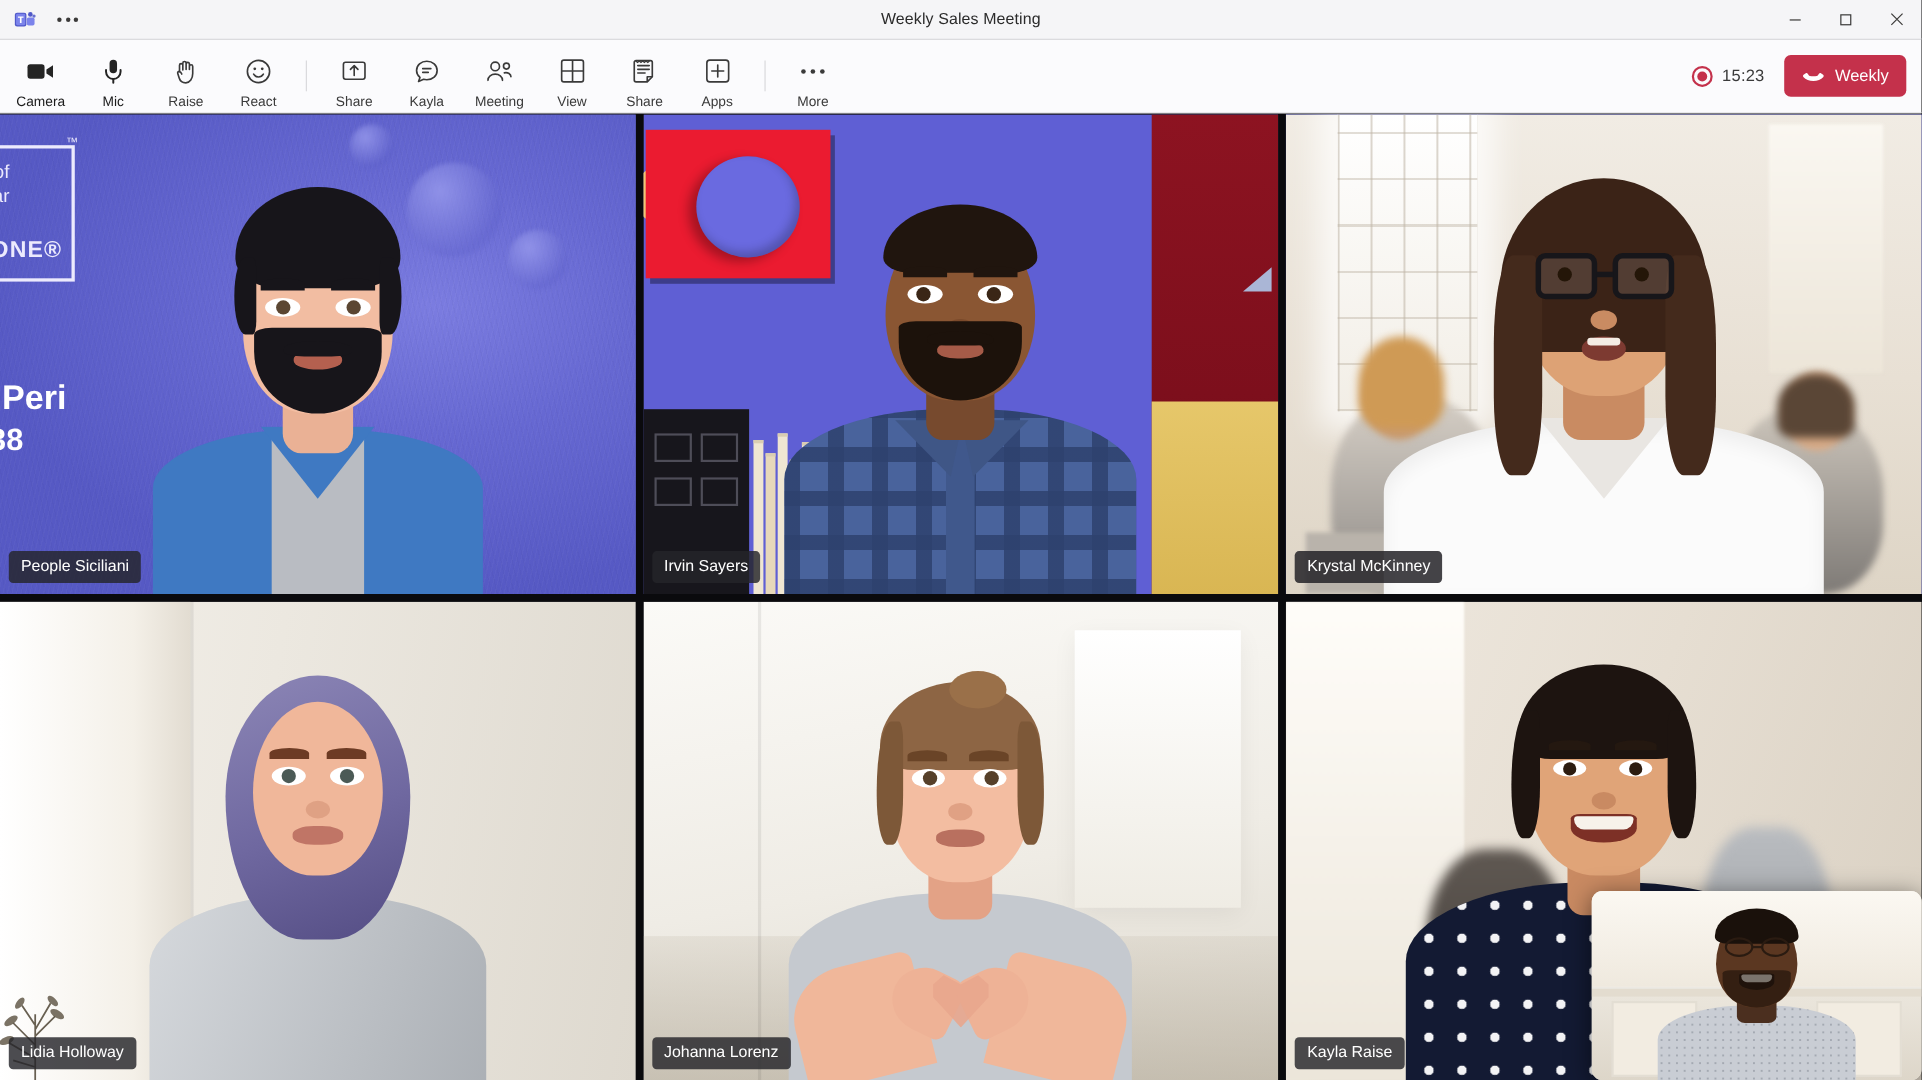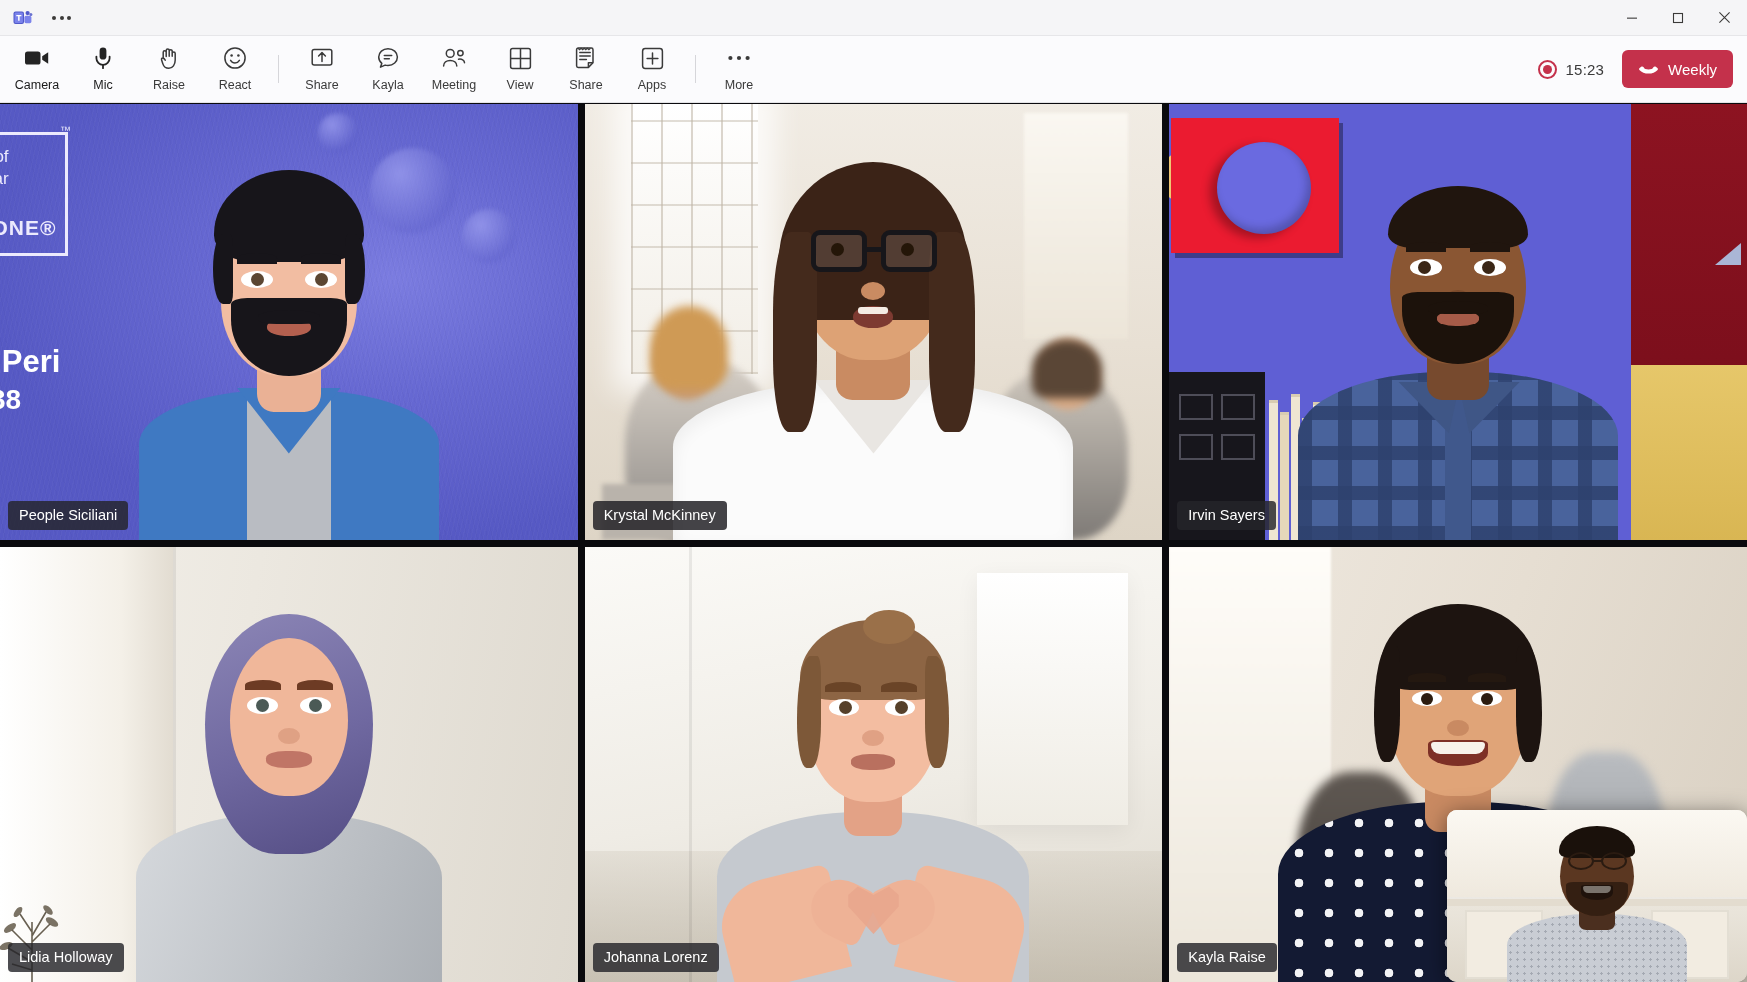--- a/index.html
+++ b/index.html
@@ -45,21 +45,21 @@
     height: 67px; width: 100%;
     background: #fbfbfd;
     display: flex; align-items: center;
     border-bottom: 1px solid #e3e3e6;
     padding: 0 14px 0 4px;
     position: relative;
   }
   .tool {
     width: 66px; height: 58px;
     display: flex; flex-direction: column;
-    align-items: center; justify-content: center;
+    align-items: center; justify-content: flex-end;
     gap: 9px; cursor: pointer; border-radius: 5px;
     user-select: none;
   }
   .tool .ic { height: 24px; display:flex; align-items:center; justify-content:center; }
   .tool .lbl { font-size: 12.5px; color: #3a3a3a; line-height: 1; }
   .tool.on .lbl { color: #1b1b1b; }
   .tdiv { width: 1px; height: 28px; background: #d6d6da; margin: 0 10px; }
 
   .tb-spacer { flex: 1 1 auto; }
 
@@ -266,20 +266,21 @@
         <circle cx="18.9" cy="7.6" r="1.5" fill="#5059c9" opacity=".85"></circle>
       </svg>
     </span>
     <span class="tb-dots">
       <i></i>
       <i></i>
       <i></i>
     </span>
   </div>
 
+  <div class="tb-title">Weekly Sales Meeting</div>
 
   <div class="tb-right">
     <div class="win-btn">
       <svg width="12" height="12" viewBox="0 0 12 12">
         <rect x="1" y="5.6" width="10" height="1.1" fill="#3b3a39"></rect>
       </svg>
     </div>
     <div class="win-btn">
       <svg width="12" height="12" viewBox="0 0 12 12">
         <rect x="1.5" y="1.5" width="9" height="9" fill="none" stroke="#3b3a39" stroke-width="1.1"></rect>
@@ -473,60 +474,20 @@
         <div class="pupil" style="left:50%;margin-left:26px;bottom:254px;width:13px;height:13px;background:#5b4632;"></div>
 
         <div class="nose" style="bottom:222px;width:22px;height:16px;background:#dfa489;"></div>
 
         <div class="beard" style="bottom:164px;width:116px;height:78px;background:#17151a;border-radius:14% 14% 50% 50% / 8% 8% 72% 72%;"></div>
         <div class="mouth" style="bottom:204px;width:44px;height:16px;background:#b4604f;"></div>
         <div style="position:absolute;left:50%;transform:translateX(-50%);bottom:216px;width:62px;height:14px;background:#17151a;border-radius:50% 50% 30% 30%;"></div>
       </div>
 
       <div class="namechip">People Siciliani</div>
-    </div>
-
-    <div class="tile active">
-      <div class="bg bg-office">
-        <div class="office-win"></div>
-        <div class="office-win2"></div>
-
-        <div class="blur-person" style="left:7%;bottom:0;width:150px;height:180px;background:linear-gradient(180deg,#d6cfc6 0%,#8e8a86 100%);"></div>
-        <div class="blur-person" style="left:12%;bottom:140px;width:66px;height:78px;border-radius:50%;background:#c99a6e;"></div>
-        <div style="position:absolute;left:11.3%;bottom:150px;width:78px;height:84px;border-radius:50% 50% 30% 30%;background:#cf9a55;filter:blur(4px);"></div>
-
-        <div class="blur-person" style="right:6%;bottom:0;width:140px;height:170px;background:linear-gradient(180deg,#cdc6bc 0%,#7e7a76 100%);"></div>
-        <div class="blur-person" style="right:11%;bottom:130px;width:62px;height:72px;border-radius:50%;background:#d8ab87;"></div>
-        <div style="position:absolute;right:10.5%;bottom:142px;width:70px;height:58px;border-radius:50% 50% 20% 20%;background:#5a4636;filter:blur(4px);"></div>
-        <div style="position:absolute;left:3%;bottom:0;width:120px;height:56px;background:#b9b3ab;filter:blur(2px);"></div>
-      </div>
-
-      <div class="av" style="width:420px;height:400px;">
-        <div style="position:absolute;left:50%;transform:translateX(-50%);bottom:0;width:400px;height:160px;background:#fbfbfb;border-radius:48% 48% 0 0 / 42% 42% 0 0;box-shadow:inset 0 8px 18px rgba(0,0,0,.06);"></div>
-        <div style="position:absolute;left:50%;transform:translateX(-50%);bottom:86px;width:120px;height:74px;background:#e9e6e2;clip-path:polygon(0 0,100% 0,50% 100%);"></div>
-        <div style="position:absolute;left:50%;transform:translateX(-50%);bottom:140px;width:74px;height:72px;border-radius:22%;background:#c98b62;"></div>
-        <div style="position:absolute;left:50%;transform:translateX(-50%);bottom:180px;width:146px;height:182px;border-radius:50% 50% 45% 45% / 54% 54% 46% 46%;background:#dda275;"></div>
-
-        <div style="position:absolute;left:50%;transform:translateX(-50%);bottom:220px;width:188px;height:158px;border-radius:50% 50% 14% 14% / 62% 62% 22% 22%;background:#3b2317;"></div>
-        <div style="position:absolute;left:50%;margin-left:-100px;bottom:108px;width:44px;height:200px;border-radius:40% 20% 36% 36%;background:#442a1c;"></div>
-        <div style="position:absolute;left:50%;margin-left:56px;bottom:108px;width:46px;height:200px;border-radius:20% 40% 36% 36%;background:#442a1c;"></div>
-
-        <div style="position:absolute;left:50%;margin-left:-62px;bottom:268px;width:56px;height:42px;border:5px solid #17161a;border-radius:9px;background:rgba(255,255,255,.12);"></div>
-        <div style="position:absolute;left:50%;margin-left:8px;bottom:268px;width:56px;height:42px;border:5px solid #17161a;border-radius:9px;background:rgba(255,255,255,.12);"></div>
-        <div style="position:absolute;left:50%;margin-left:-7px;bottom:288px;width:16px;height:5px;background:#17161a;"></div>
-
-        <div style="position:absolute;left:50%;margin-left:-42px;bottom:284px;width:13px;height:13px;border-radius:50%;background:#241608;"></div>
-        <div style="position:absolute;left:50%;margin-left:28px;bottom:284px;width:13px;height:13px;border-radius:50%;background:#241608;"></div>
-
-        <div style="position:absolute;left:50%;transform:translateX(-50%);bottom:240px;width:24px;height:18px;border-radius:50%;background:#c98b62;"></div>
-        <div style="position:absolute;left:50%;transform:translateX(-50%);bottom:212px;width:40px;height:22px;border-radius:48%;background:#7d3a31;"></div>
-        <div style="position:absolute;left:50%;transform:translateX(-50%);bottom:226px;width:30px;height:7px;border-radius:3px;background:#f4ece4;"></div>
-      </div>
-
-      <div class="namechip">Krystal McKinney</div>
     </div>
 
     <div class="tile">
       <div class="bg bg-shelf">
         <div class="shelf-right"></div>
         <div class="shelf-right2"></div>
         <div class="shelf-tri"></div>
         <div class="shelf-yellow"></div>
         <div class="shelf-red">
           <div class="shelf-circ"></div>
@@ -572,20 +533,60 @@
         <div class="pupil" style="left:50%;margin-left:24px;bottom:266px;width:13px;height:13px;background:#3a2616;"></div>
         <div style="position:absolute;left:50%;transform:translateX(-50%);bottom:232px;width:26px;height:18px;border-radius:50%;background:#7b4a2b;"></div>
         <div style="position:absolute;left:50%;transform:translateX(-50%);bottom:176px;width:112px;height:72px;border-radius:14% 14% 50% 50% / 8% 8% 74% 74%;background:#1c120b;"></div>
         <div style="position:absolute;left:50%;transform:translateX(-50%);bottom:214px;width:42px;height:15px;border-radius:44%;background:#a65b48;"></div>
         <div style="position:absolute;left:50%;transform:translateX(-50%);bottom:226px;width:60px;height:13px;border-radius:50% 50% 28% 28%;background:#1c120b;"></div>
       </div>
 
       <div class="namechip">Irvin Sayers</div>
     </div>
 
+    <div class="tile active">
+      <div class="bg bg-office">
+        <div class="office-win"></div>
+        <div class="office-win2"></div>
+
+        <div class="blur-person" style="left:7%;bottom:0;width:150px;height:180px;background:linear-gradient(180deg,#d6cfc6 0%,#8e8a86 100%);"></div>
+        <div class="blur-person" style="left:12%;bottom:140px;width:66px;height:78px;border-radius:50%;background:#c99a6e;"></div>
+        <div style="position:absolute;left:11.3%;bottom:150px;width:78px;height:84px;border-radius:50% 50% 30% 30%;background:#cf9a55;filter:blur(4px);"></div>
+
+        <div class="blur-person" style="right:6%;bottom:0;width:140px;height:170px;background:linear-gradient(180deg,#cdc6bc 0%,#7e7a76 100%);"></div>
+        <div class="blur-person" style="right:11%;bottom:130px;width:62px;height:72px;border-radius:50%;background:#d8ab87;"></div>
+        <div style="position:absolute;right:10.5%;bottom:142px;width:70px;height:58px;border-radius:50% 50% 20% 20%;background:#5a4636;filter:blur(4px);"></div>
+        <div style="position:absolute;left:3%;bottom:0;width:120px;height:56px;background:#b9b3ab;filter:blur(2px);"></div>
+      </div>
+
+      <div class="av" style="width:420px;height:400px;">
+        <div style="position:absolute;left:50%;transform:translateX(-50%);bottom:0;width:400px;height:160px;background:#fbfbfb;border-radius:48% 48% 0 0 / 42% 42% 0 0;box-shadow:inset 0 8px 18px rgba(0,0,0,.06);"></div>
+        <div style="position:absolute;left:50%;transform:translateX(-50%);bottom:86px;width:120px;height:74px;background:#e9e6e2;clip-path:polygon(0 0,100% 0,50% 100%);"></div>
+        <div style="position:absolute;left:50%;transform:translateX(-50%);bottom:140px;width:74px;height:72px;border-radius:22%;background:#c98b62;"></div>
+        <div style="position:absolute;left:50%;transform:translateX(-50%);bottom:180px;width:146px;height:182px;border-radius:50% 50% 45% 45% / 54% 54% 46% 46%;background:#dda275;"></div>
+
+        <div style="position:absolute;left:50%;transform:translateX(-50%);bottom:220px;width:188px;height:158px;border-radius:50% 50% 14% 14% / 62% 62% 22% 22%;background:#3b2317;"></div>
+        <div style="position:absolute;left:50%;margin-left:-100px;bottom:108px;width:44px;height:200px;border-radius:40% 20% 36% 36%;background:#442a1c;"></div>
+        <div style="position:absolute;left:50%;margin-left:56px;bottom:108px;width:46px;height:200px;border-radius:20% 40% 36% 36%;background:#442a1c;"></div>
+
+        <div style="position:absolute;left:50%;margin-left:-62px;bottom:268px;width:56px;height:42px;border:5px solid #17161a;border-radius:9px;background:rgba(255,255,255,.12);"></div>
+        <div style="position:absolute;left:50%;margin-left:8px;bottom:268px;width:56px;height:42px;border:5px solid #17161a;border-radius:9px;background:rgba(255,255,255,.12);"></div>
+        <div style="position:absolute;left:50%;margin-left:-7px;bottom:288px;width:16px;height:5px;background:#17161a;"></div>
+
+        <div style="position:absolute;left:50%;margin-left:-42px;bottom:284px;width:13px;height:13px;border-radius:50%;background:#241608;"></div>
+        <div style="position:absolute;left:50%;margin-left:28px;bottom:284px;width:13px;height:13px;border-radius:50%;background:#241608;"></div>
+
+        <div style="position:absolute;left:50%;transform:translateX(-50%);bottom:240px;width:24px;height:18px;border-radius:50%;background:#c98b62;"></div>
+        <div style="position:absolute;left:50%;transform:translateX(-50%);bottom:212px;width:40px;height:22px;border-radius:48%;background:#7d3a31;"></div>
+        <div style="position:absolute;left:50%;transform:translateX(-50%);bottom:226px;width:30px;height:7px;border-radius:3px;background:#f4ece4;"></div>
+      </div>
+
+      <div class="namechip">Krystal McKinney</div>
+    </div>
+
     <div class="tile">
       <div class="bg bg-room">
         <div class="room-wall"></div>
         <div class="room-edge"></div>
         <div class="plant">
           <svg width="74" height="96" viewBox="0 0 74 96">
             <g stroke="#4e4434" stroke-width="1.6" fill="none" opacity=".85">
               <path d="M36 96V30M36 58L16 38M36 50L54 32M36 70L12 56M36 40L24 22M36 44L50 20M36 78L16 72"></path>
             </g>
             <g fill="#5b5140" opacity=".8">

